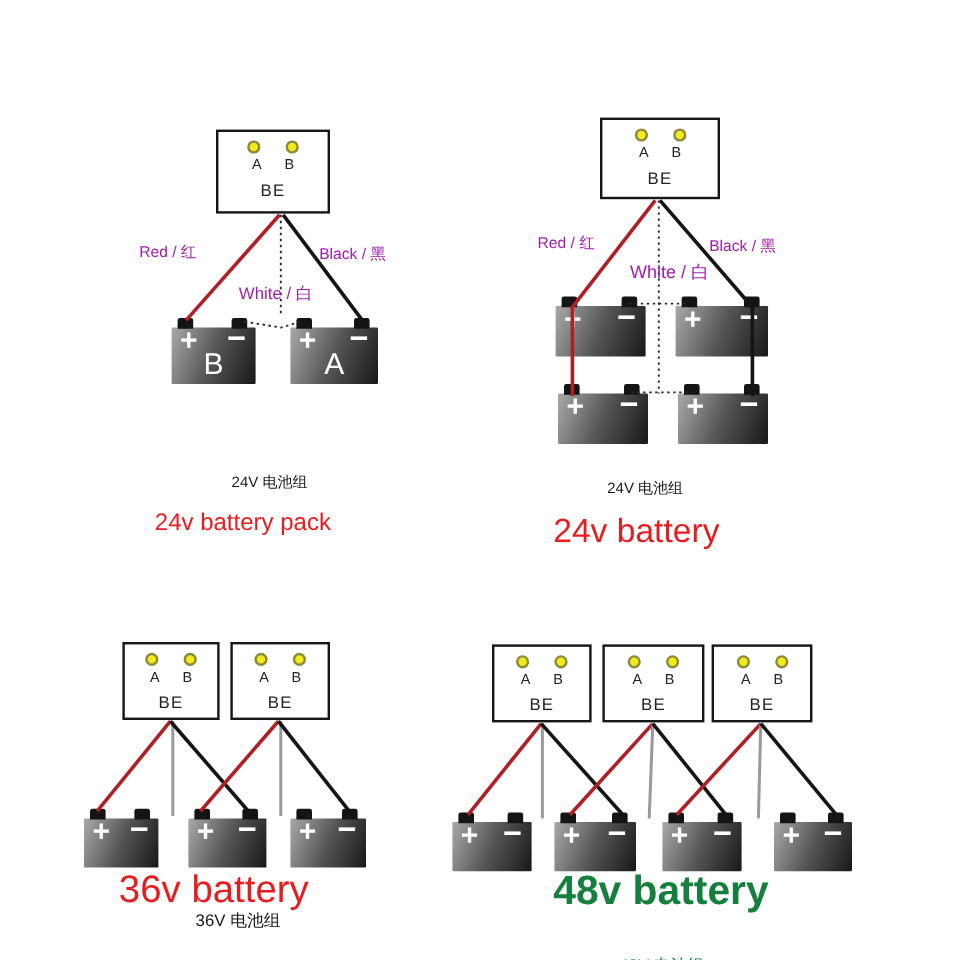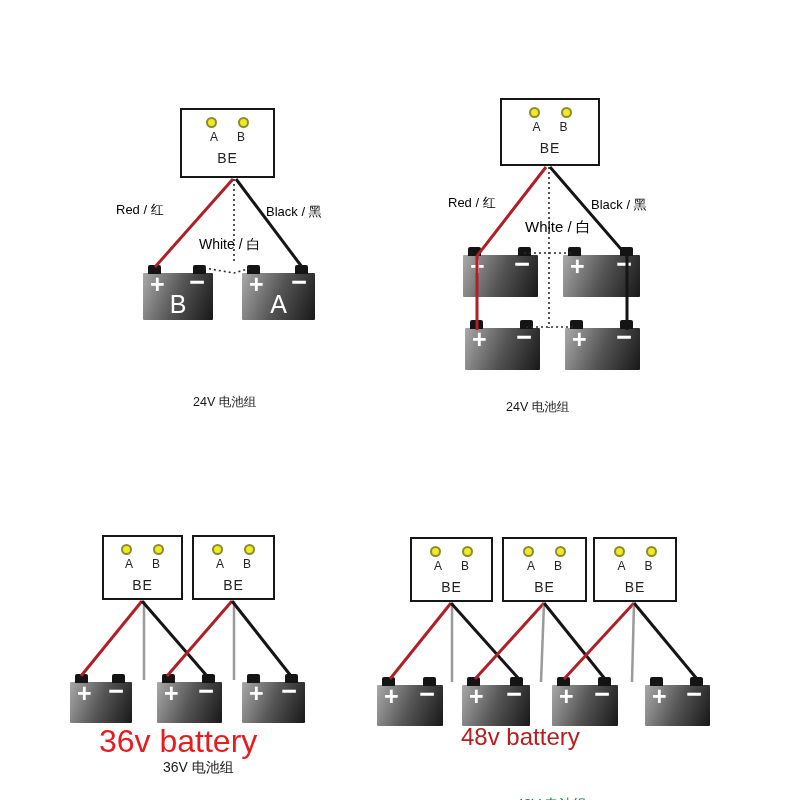--- a/index.html
+++ b/index.html
@@ -19,21 +19,21 @@
   
   .battery { z-index:2; background:linear-gradient(112deg,#a9a9a9 0%,#555 50%,#181818 100%); border-radius:1px; }
   .term { position:absolute; top:-8px; width:13px; height:9px; background:#141414; border-radius:2px 2px 0 0; }
   .term.tl { left:5px; } .term.tr { right:7px; }
   .plus  { position:absolute; left:7px; top:-1px; color:#fff; font-size:25px; font-weight:bold; line-height:25px; }
   .minus { position:absolute; right:8px; top:-4px; color:#fff; font-size:27px; font-weight:bold; line-height:27px; }
   .blabel{ position:absolute; left:0; right:0; bottom:1px; text-align:center; color:#fff; font-size:25px; }
 
   svg.wires { left:0; top:0; z-index:4; pointer-events:none; }
 
-  .wlabel { z-index:5; color:#000000; white-space:nowrap; }
+  .wlabel { z-index:5; color:#a21caf; white-space:nowrap; }
   .cap-cn { z-index:5; font-weight:normal; color:#181818; white-space:nowrap; }
   .cap-en { z-index:5; white-space:nowrap; line-height:1.1; }
   .watermark { z-index:6; white-space:nowrap; }
 </style>
 </head>
 <body>
 
 <div class="stage">
 
   <svg class="wires" id="wires" width="800" height="800">
@@ -87,20 +87,21 @@
     <span class="term tr"></span>
     <span class="plus">+</span>
     <span class="minus">−</span>
     <span class="blabel">A</span>
   </div>
 
   <div class="wlabel" style="left:116px;top:201px;font-size:13px">Red / 红</div>
   <div class="wlabel" style="left:266px;top:203px;font-size:13px">Black / 黑</div>
   <div class="wlabel" style="left:199px;top:236px;font-size:14px">White / 白</div>
   <div class="cap-cn" style="left: 193px; top: 394px; font-size: 12.5px; color: rgb(24, 24, 24);">24V 电池组</div>
+  <div class="cap-en" style="left: 129px; top: 425px; font-size: 20px; color: rgb(232, 27, 31);">24v battery pack</div>
 
   <div class="bebox" style="left:500px;top:98px;width:100px;height:68px">
     <div class="led-row">
       <span class="led" style="background: rgb(242, 234, 26); border-color: rgb(138, 138, 58);"></span>
       <span class="led" style="background: rgb(242, 234, 26); border-color: rgb(138, 138, 58);"></span>
     </div>
     <div class="led-labels">
       <span>A</span>
       <span>B</span>
     </div>
@@ -129,20 +130,21 @@
     <span class="term tl"></span>
     <span class="term tr"></span>
     <span class="plus">+</span>
     <span class="minus">−</span>
   </div>
 
   <div class="wlabel" style="left:448px;top:194px;font-size:13px">Red / 红</div>
   <div class="wlabel" style="left:591px;top:196px;font-size:13px">Black / 黑</div>
   <div class="wlabel" style="left:525px;top:218px;font-size:15px">White / 白</div>
   <div class="cap-cn" style="left: 506px; top: 399px; font-size: 12.5px; color: rgb(24, 24, 24);">24V 电池组</div>
+  <div class="cap-en" style="left: 461px; top: 428px; font-size: 28px; color: rgb(232, 27, 31);">24v battery</div>
 
   <div class="bebox" style="left:102px;top:535px;width:81px;height:65px">
     <div class="led-row">
       <span class="led" style="background: rgb(242, 234, 26); border-color: rgb(138, 138, 58);"></span>
       <span class="led" style="background: rgb(242, 234, 26); border-color: rgb(138, 138, 58);"></span>
     </div>
     <div class="led-labels">
       <span>A</span>
       <span>B</span>
     </div>
@@ -234,17 +236,17 @@
     <span class="plus">+</span>
     <span class="minus">−</span>
   </div>
   <div class="battery" style="left: 645px; top: 685px; width: 65px; height: 41px; background: linear-gradient(112deg, rgb(169, 169, 169) 0%, rgb(85, 85, 85) 50%, rgb(24, 24, 24) 100%);">
     <span class="term tl"></span>
     <span class="term tr"></span>
     <span class="plus">+</span>
     <span class="minus">−</span>
   </div>
 
-  <div class="cap-en" style="left: 461px; top: 724px; font-size: 24px; color: #b91c1c;">48v battery</div>
+  <div class="cap-en" style="left: 461px; top: 724px; font-size: 34px; color: #15803d; font-weight: bold;">48v battery</div>
   <div class="cap-cn" style="left: 516px; top: 760px; font-size: 14px; color: #15803d; margin-top: 36px;">48V 电池组</div>
 
 
 </div>
 
 </body></html>

